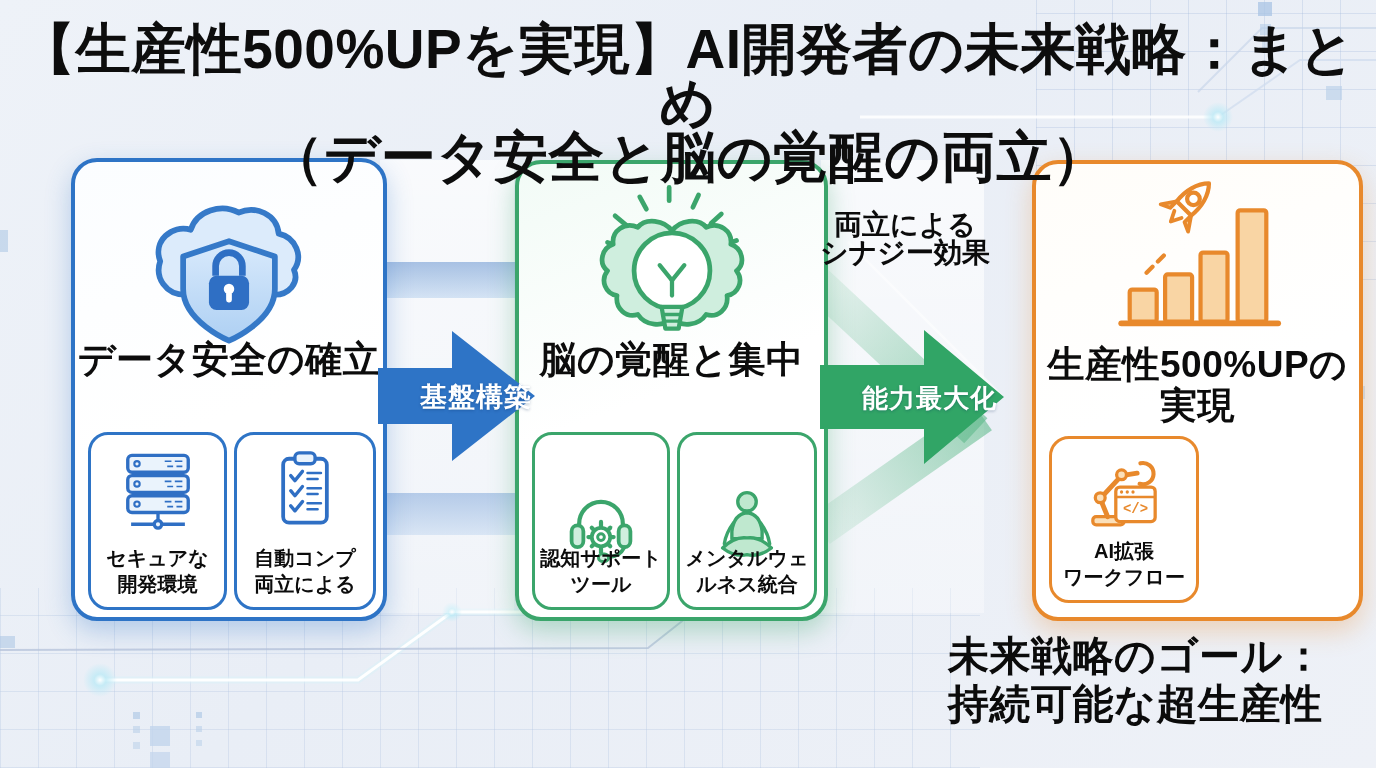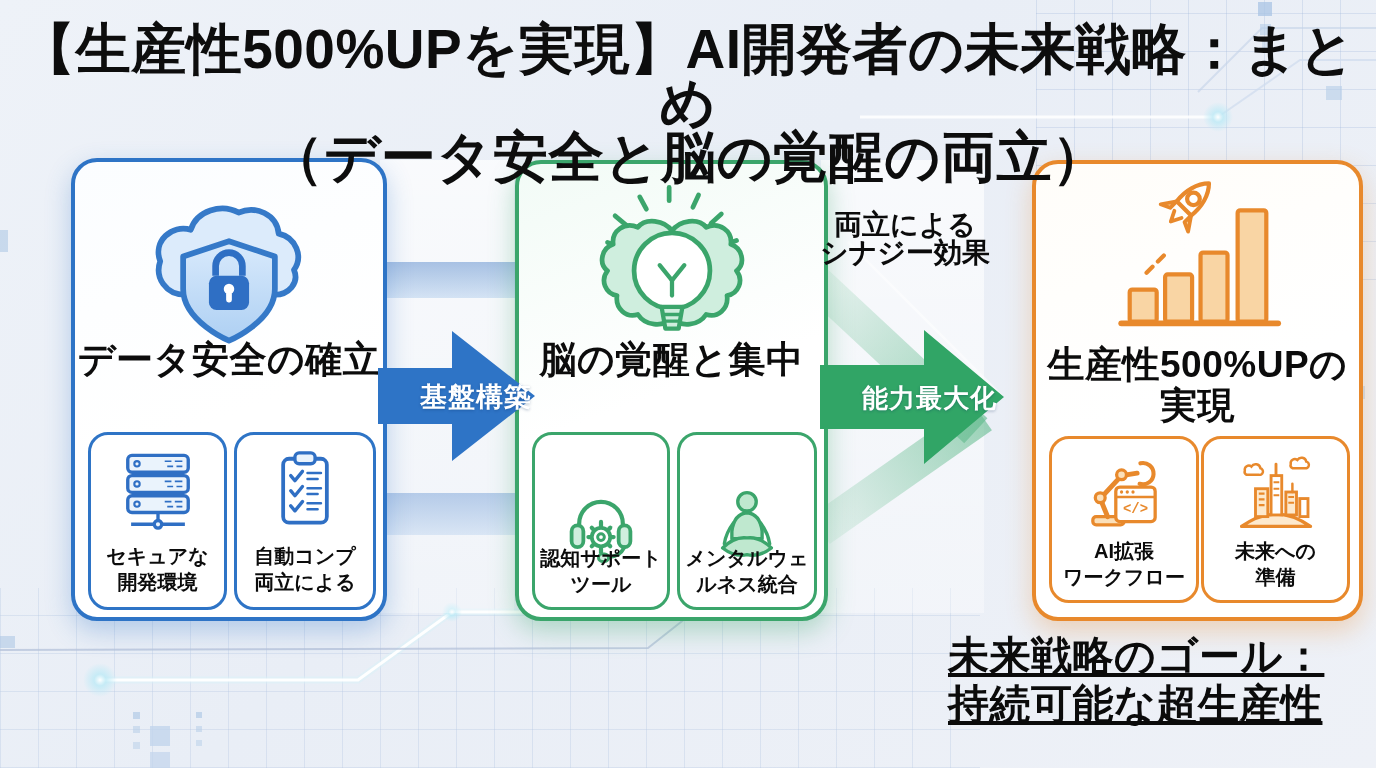--- a/index.html
+++ b/index.html
@@ -42,41 +42,41 @@
   #box-step3{left:985px;top:160px;width:323px;height:453px;border:4px solid #e8892c;
     background:linear-gradient(160deg,#fffdf9 0%,#ffffff 50%);
     box-shadow:0 10px 26px rgba(232,137,44,.30);margin-left:47px;}
 
   .main-icon{position:absolute;left:50%;transform:translateX(-50%);}
   .main-label{position:absolute;left:0;right:0;text-align:center;
     font-weight:700;font-size:37px;line-height:41px;color:#0c0c0c;letter-spacing:.5px;}
 
   .sub-box{position:absolute;background:#ffffff;border-radius:20px;
     display:flex;flex-direction:column;align-items:center;}
-  .sub-box.blue{border:3px solid #2e74c6;font-family:Liberation Mono, monospace;}
+  .sub-box.blue{border:3px solid #2e74c6;}
   .sub-box.green{border:3px solid #3ba56b;justify-content:center;}
   .sub-box.orange{border:3px solid #e8892c;}
   .sub-icon{margin-top:12px;}
   .sub-label{position:absolute;left:2px;right:2px;bottom:10px;text-align:center;
     font-weight:700;font-size:20px;line-height:26px;color:#0c0c0c;}
 
   
   .arrow-svg{position:absolute;z-index:4;}
   .arrow-label{position:absolute;z-index:5;text-align:left;color:#ffffff;
     font-weight:700;font-size:27px;letter-spacing:1px;
     text-shadow:0 1px 3px rgba(0,40,90,.30);margin-left:36px;}
 
   #annotation{position:absolute;left:815px;top:211px;width:180px;z-index:5;
     text-align:center;font-weight:700;font-size:28px;line-height:28px;color:#0b0b0b;}
 
   #title{position:absolute;left:0;top:22px;width:100%;z-index:5;text-align:center;
     font-weight:700;color:#0d0d0d;font-size:55px;line-height:54px;letter-spacing:.5px;}
 
   #goal{position:absolute;left:948px;top:632px;z-index:5;
-    font-weight:700;font-size:41px;line-height:48px;color:#0b0b0b;letter-spacing:.5px;text-decoration:underline;}
+    font-weight:700;font-size:41px;line-height:48px;color:#0b0b0b;letter-spacing:.5px;}
 </style>
 </head>
 <body>
 
 <div id="stage">
 
   <div class="grid-patch" style="right:0;top:0;width:340px;height:280px;"></div>
   <div class="grid-patch" style="left:0;top:588px;width:980px;height:180px;opacity:.8;"></div>
 
   <svg id="bg-circuit" width="1376" height="768" viewBox="0 0 1376 768">
@@ -308,40 +308,20 @@
           <circle cx="54" cy="50" r="2" fill="#e8892c"></circle>
           <circle cx="61" cy="50" r="2" fill="#e8892c"></circle>
         <text x="64" y="76" text-anchor="middle" font-family="'Liberation Mono','DejaVu Sans Mono',monospace" font-size="17" font-weight="bold" fill="#e8892c">&lt;/&gt;</text>
       </svg>
       <div class="sub-label">
         <span>AI拡張</span><br>
         <span>ワークフロー</span>
       </div>
     </div>
 
-    <div class="sub-box orange" style="left:165px;top:272px;width:143px;height:161px;">
-      <svg class="sub-icon" width="82" height="82" viewBox="0 0 100 100">
-        <path d="M8,92 Q50,62 92,92 Z" fill="#fde9cd" stroke="#e8892c" stroke-width="4" stroke-linejoin="round"></path>
-        <rect x="25" y="46" width="15" height="34" fill="#fde9cd" stroke="#e8892c" stroke-width="3.5"></rect>
-        <path d="M29,52 h7 M29,59 h7 M29,66 h7" stroke="#e8892c" stroke-width="2.5"></path>
-        <rect x="44" y="30" width="13" height="48" fill="#ffffff" stroke="#e8892c" stroke-width="3.5"></rect>
-        <line x1="50" y1="30" x2="50" y2="16" stroke="#e8892c" stroke-width="3.5" stroke-linecap="round"></line>
-        <path d="M47,38 h7 M47,46 h7 M47,54 h7" stroke="#e8892c" stroke-width="2.5"></path>
-        <rect x="62" y="50" width="13" height="28" fill="#fde9cd" stroke="#e8892c" stroke-width="3.5"></rect>
-        <path d="M65,56 h7 M65,63 h7" stroke="#e8892c" stroke-width="2.5"></path>
-        <rect x="79" y="58" width="10" height="22" fill="#ffffff" stroke="#e8892c" stroke-width="3.5"></rect>
-        <line x1="70" y1="50" x2="70" y2="40" stroke="#e8892c" stroke-width="3" stroke-linecap="round"></line>
-        <path d="M12,24 a5,5 0 0 1 8,-5 a6,6 0 0 1 11,2 a4,4 0 0 1 -2,8 l-15,0 a4,4 0 0 1 -2,-5 Z" fill="#ffffff" stroke="#e8892c" stroke-width="3"></path>
-        <path d="M68,16 a5,5 0 0 1 8,-5 a6,6 0 0 1 11,2 a4,4 0 0 1 -2,8 l-15,0 a4,4 0 0 1 -2,-5 Z" fill="#ffffff" stroke="#e8892c" stroke-width="3"></path>
-      </svg>
-      <div class="sub-label">
-        <span>未来への</span><br>
-        <span>準備</span>
-      </div>
-    </div>
   </div>
 
   <svg class="arrow-svg" style="left:376px;top:325px;" width="162" height="144" viewBox="0 0 162 144">
     <polygon points="2,43 76,43 76,6 159,71 76,136 76,99 2,99" fill="#2e74c6"></polygon>
   </svg>
   <div class="arrow-label" style="left:384px;top:379px;width:128px;">基盤構築</div>
 
   <svg class="arrow-svg" style="left:818px;top:326px;" width="190" height="142" viewBox="0 0 190 142">
     <polygon points="2,39 106,39 106,4 186,71 106,138 106,103 2,103" fill="#31a566"></polygon>
   </svg>

